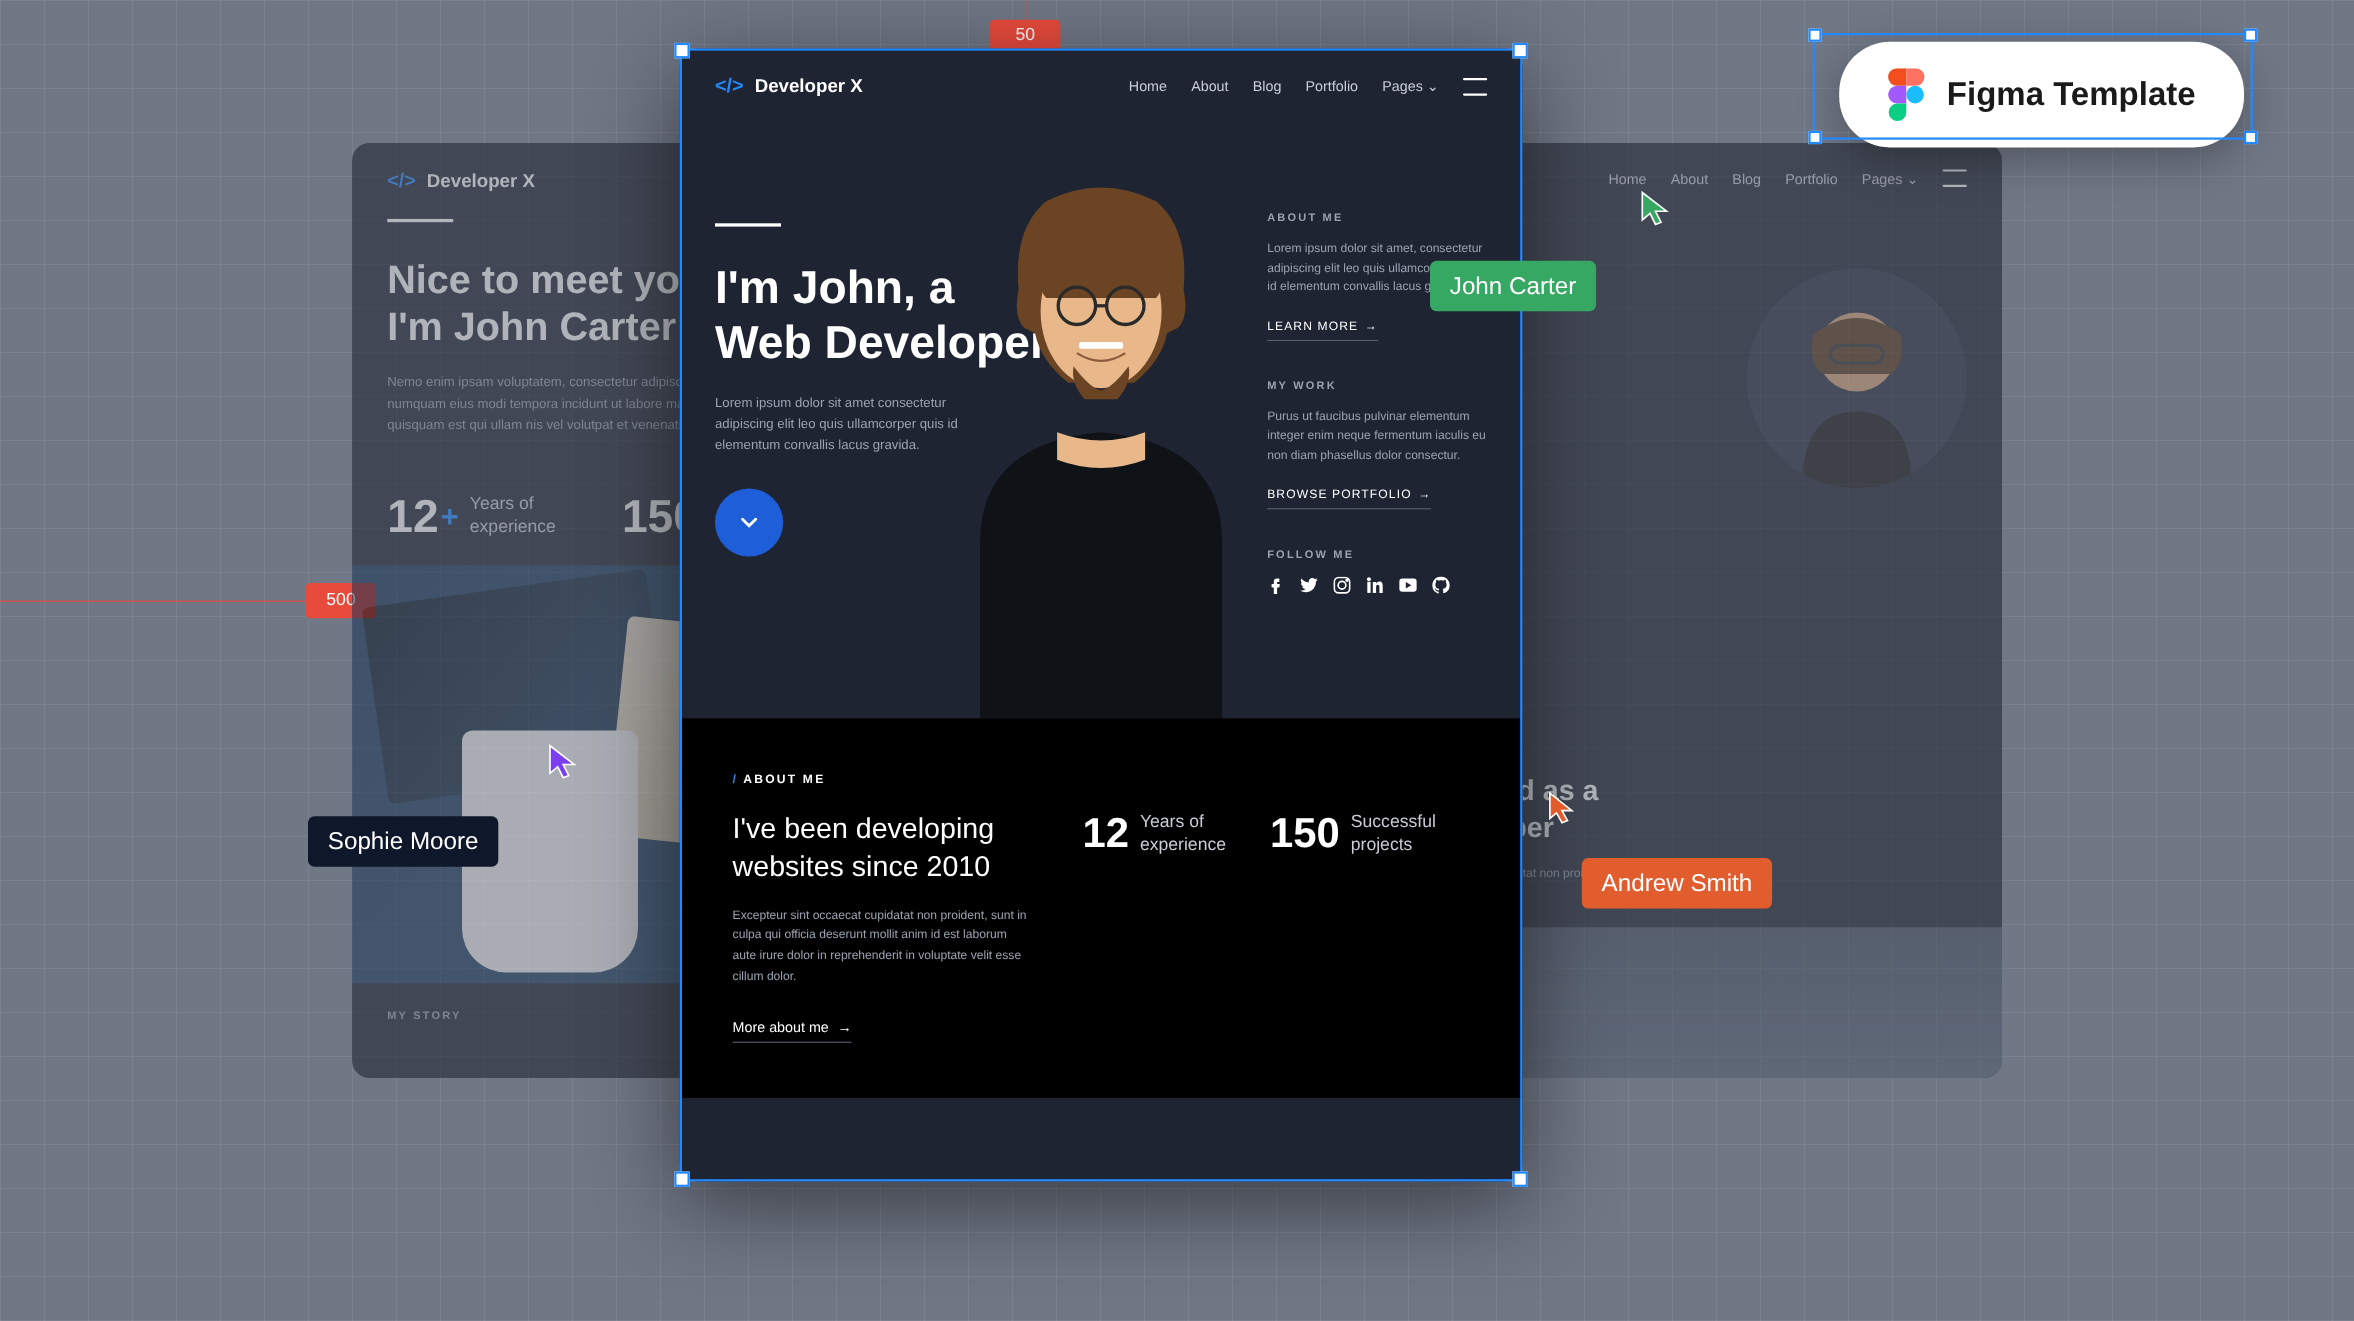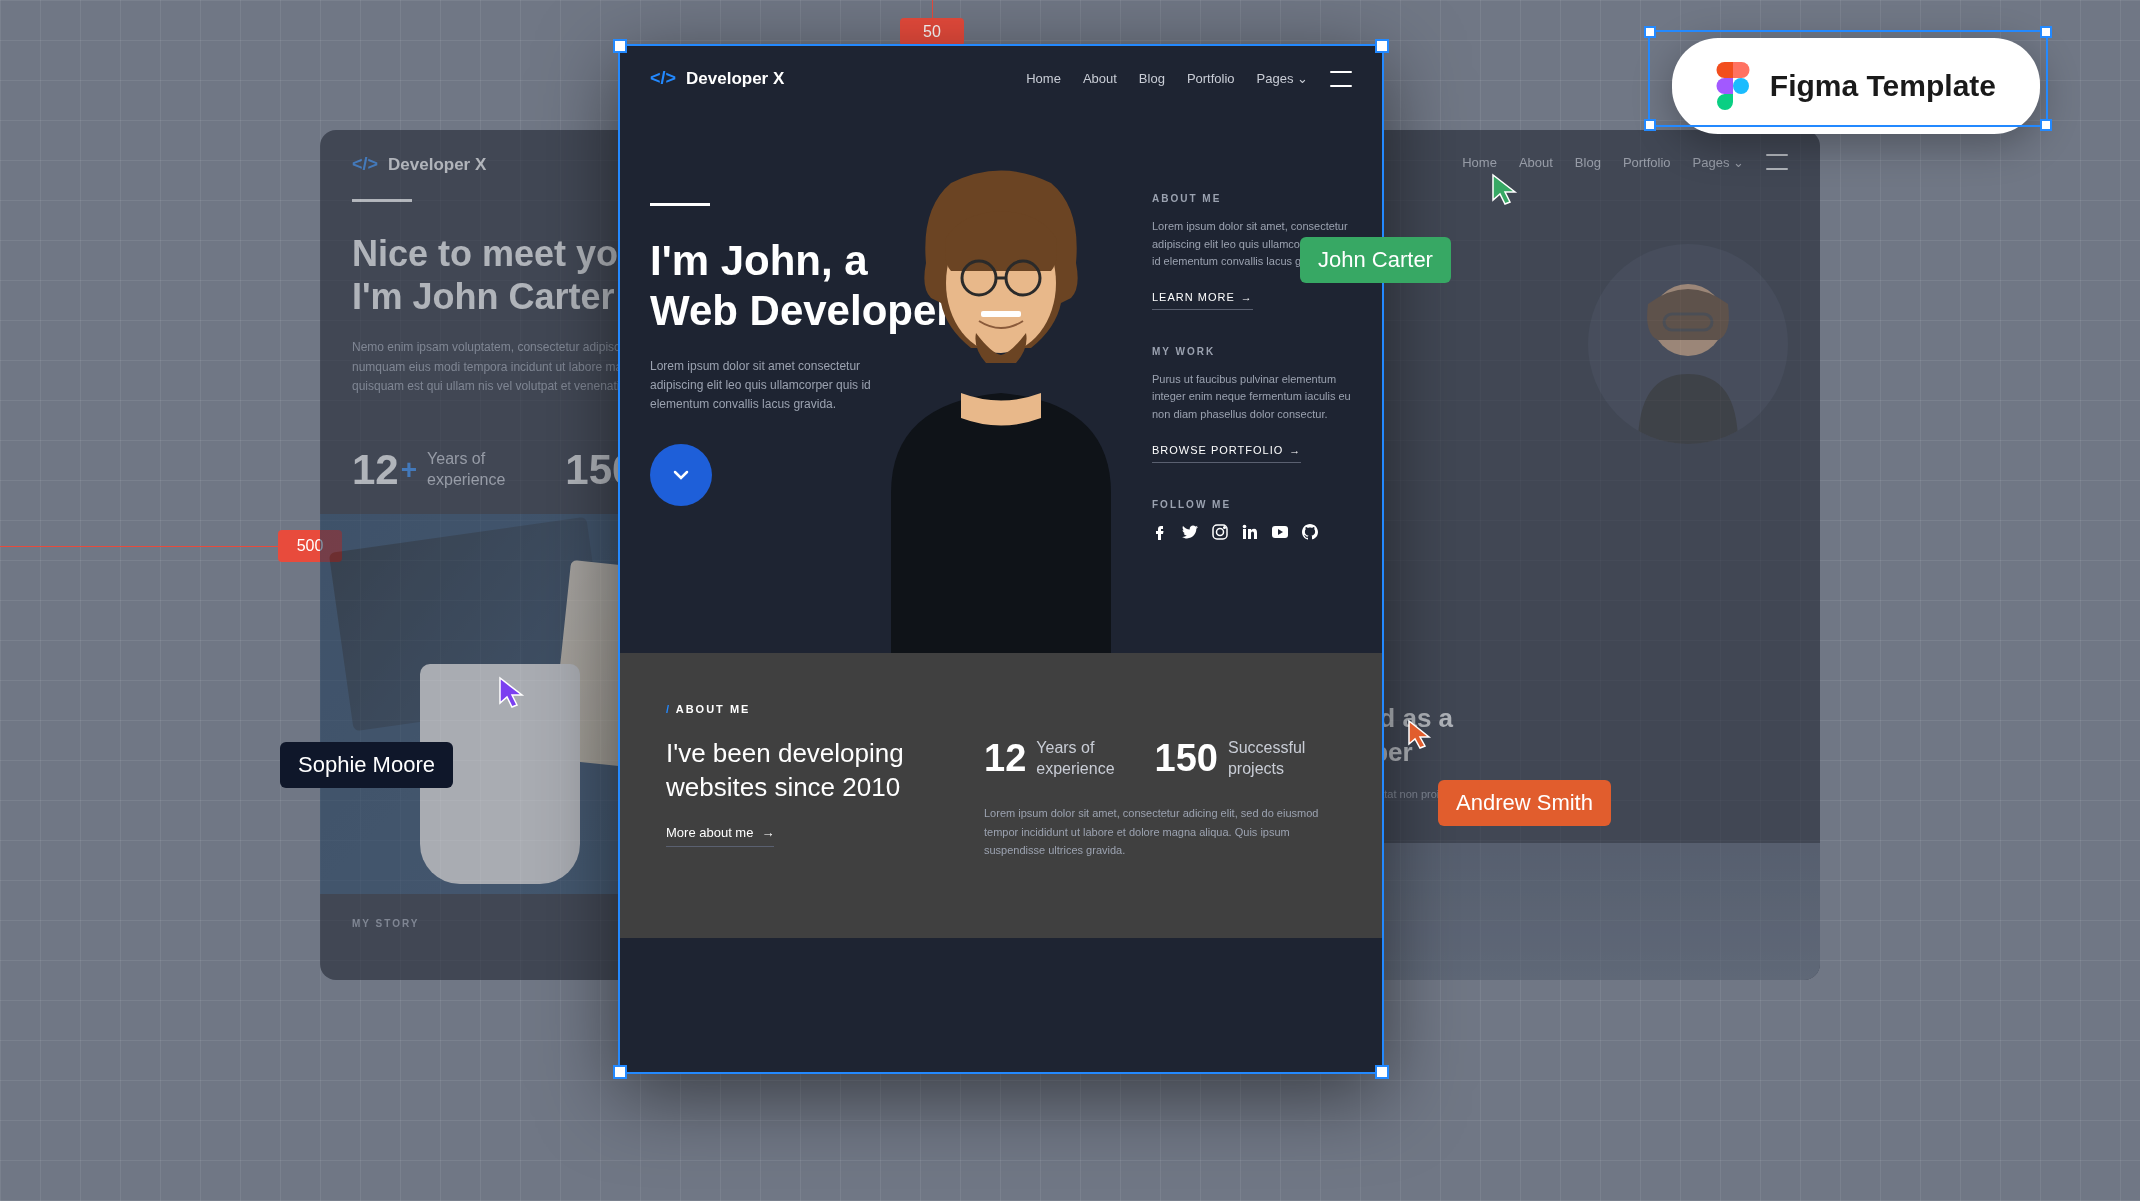--- a/index.html
+++ b/index.html
@@ -41,21 +41,21 @@
 .hero-img svg{width:100%;height:100%}
 
 .hero-right{position:absolute;right:32px;top:80px;width:200px}
 .sec-label{font-size:10px;letter-spacing:2px;color:#9ba2b0;font-weight:600;margin-bottom:14px;text-transform:uppercase}
 .sec-text{font-size:11px;color:#9ba2b0;line-height:1.6;margin-bottom:16px}
 .sec-link{font-size:11px;letter-spacing:1px;color:#fff;font-weight:400;text-transform:uppercase;border-bottom:1px solid #5a6070;padding-bottom:6px;display:inline-flex;align-items:center;gap:6px;cursor:pointer}
 .sec-block{margin-bottom:36px}
 .socials{display:flex;gap:14px;margin-top:14px}
 .social-icon{width:16px;height:16px;cursor:pointer}
 
-.about{padding:50px 48px;background:#404040}
+.about{padding:50px 48px;background:#000000}
 .about-label{font-size:11px;letter-spacing:2px;font-weight:600;margin-bottom:22px}
 .about-label span{color:#2389ff}
 .about-row{display:flex;gap:50px}
 .about-left{width:40%}
 .about-title{font-size:26px;font-weight:400;line-height:1.3;margin-bottom:18px}
 .about-text{font-size:11px;color:#9ba2b0;line-height:1.7;margin-bottom:28px}
 .about-link{font-size:13px;color:#fff;display:inline-flex;align-items:center;gap:8px;border-bottom:1px solid #5a6070;padding-bottom:6px;cursor:pointer}
 .about-right{flex:1}
 .stats{display:flex;gap:40px;margin-bottom:24px}
 .stat{display:flex;align-items:center;gap:10px}
@@ -273,37 +273,37 @@
   </div>
 
   <div class="about">
     <div class="about-label"><span>/ </span><span style="color:#fff">ABOUT ME</span></div>
     <div class="about-row">
       <div class="about-left">
         <div class="about-title">
           <div>I've been developing</div>
           <div>websites since 2010</div>
         </div>
+        <div class="about-text">Excepteur sint occaecat cupidatat non proident, sunt in culpa qui officia deserunt mollit anim id est laborum aute irure dolor in reprehenderit in voluptate velit esse cillum dolor.</div>
         <div class="about-link">
             <span>More about me</span> 
             <span>→</span>
           </div>
       </div>
       <div class="about-right">
         <div class="stats">
           <div class="stat">
             <span class="stat-num">12</span>
             <span class="stat-label"><span>Years of</span><br><span>experience</span></span>
           </div>
           <div class="stat">
             <span class="stat-num">150</span>
             <span class="stat-label"><span>Successful</span><br><span>projects</span></span>
           </div>
         </div>
-        <div class="about-text">Lorem ipsum dolor sit amet, consectetur adicing elit, sed do eiusmod tempor incididunt ut labore et dolore magna aliqua. Quis ipsum suspendisse ultrices gravida.</div>
       </div>
     </div>
   </div>
 </div>
 
 <div class="sel-border">
   <div class="sel-handle sel-h-tl"></div>
   <div class="sel-handle sel-h-tr"></div>
   <div class="sel-handle sel-h-bl"></div>
   <div class="sel-handle sel-h-br"></div>

